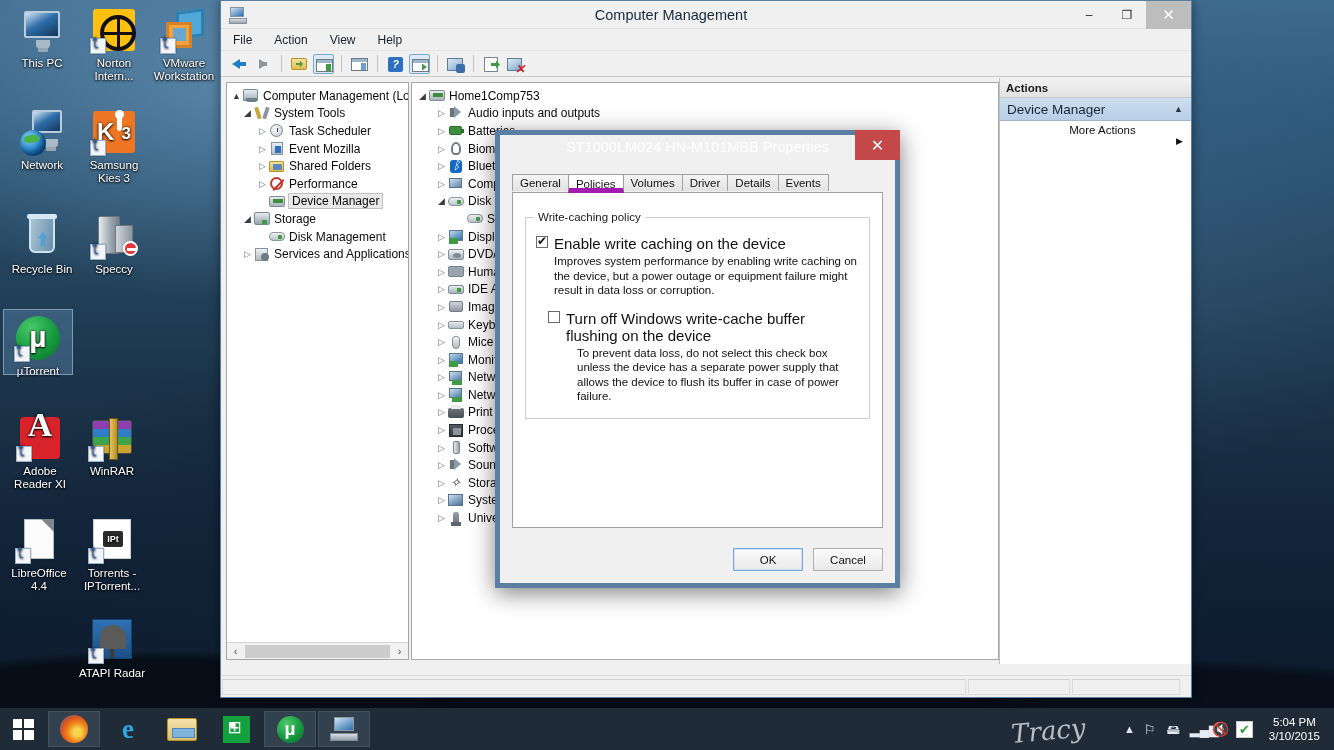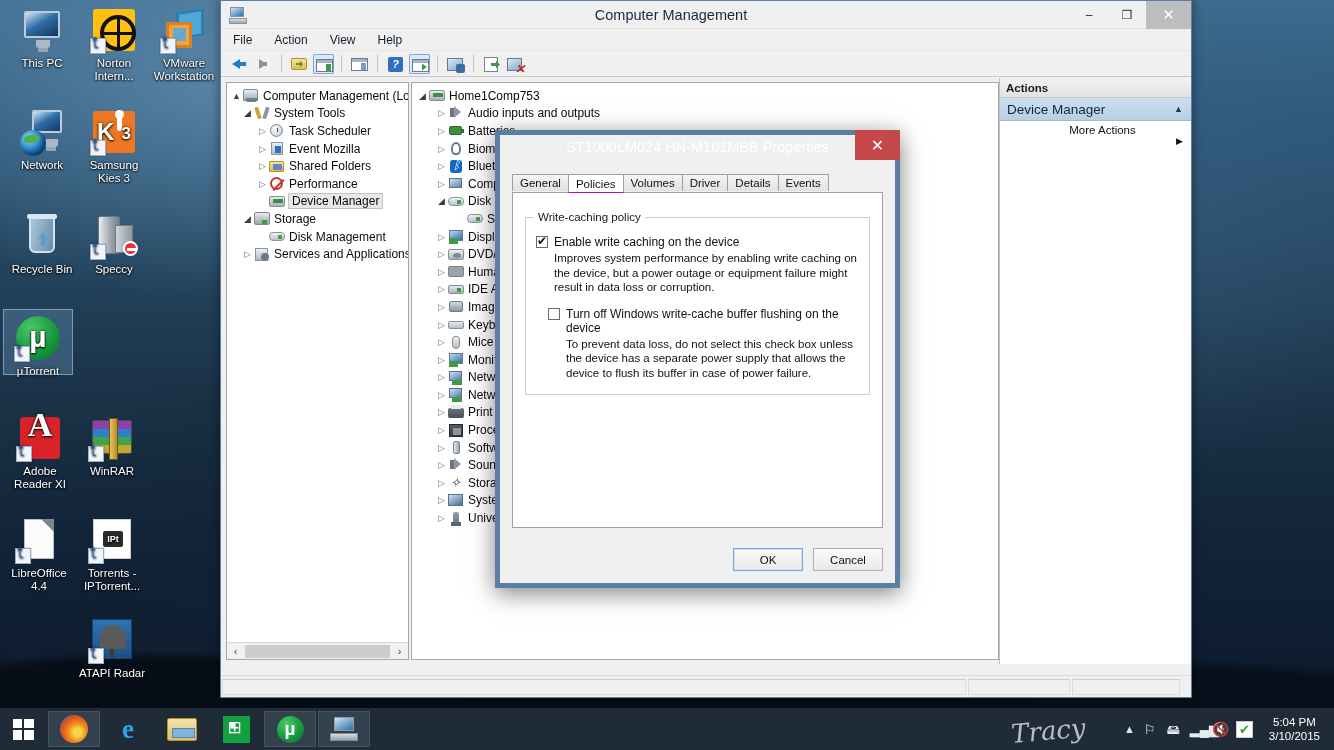--- a/index.html
+++ b/index.html
@@ -332,32 +332,32 @@
     font-size:14.5px; }
   #dlg-close{ position:absolute; right:-5px; top:-5px; width:45px; height:30px;
     background:#c4474a; color:#fff; font-size:16px; display:flex; align-items:center; justify-content:center;
     cursor:default; }
   #dlg-content{ position:absolute; left:0; right:0; top:29px; bottom:0; padding:10px 12px 0; }
 
   .tabs{ display:flex; height:19px; position:relative; z-index:2; }
   .tab{ height:17px; padding:0 7px; font-size:11.5px; line-height:17px; color:#111;
     background:linear-gradient(180deg,#f4f4f4,#e2e2e2); border:1px solid #a0a0a0; border-bottom:none;
     margin-right:-1px; cursor:default; }
-  .tab.active{ height:19px; line-height:19px; background:#fff; border-bottom:1px solid #a21caf; position:relative; z-index:3; }
+  .tab.active{ height:19px; line-height:19px; background:#fff; border-bottom:5px solid #a21caf; position:relative; z-index:3; }
   .tabpanel{ border:1px solid #a0a0a0; background:#fff; margin-top:-1px; height:336px; padding:10px; position:relative; }
 
   .group{ border:1px solid #cfcfcf; margin-top:8px; padding:12px 10px 14px; position:relative; }
   .group > legend{ font-size:11.5px; color:#1a1a1a; padding:0 4px; margin-left:-2px; }
   .cbrow{ display:flex; align-items:flex-start; }
   .cbox{ width:12px; height:12px; border:1px solid #6b6b6b; background:#fff; margin-right:6px;
     flex:0 0 12px; position:relative; margin-top:1px; cursor:default; }
   .cbox.checked:after{ content:"✔"; position:absolute; left:0px; top:-3px; font-size:12px; color:#111; }
-  .cblabel{ font-size:12px; color:#111; }
+  .cblabel{ font-size:15px; color:#111; }
   .cbdesc{ font-size:11.5px; color:#111; line-height:14.5px; margin:2px 0 0 18px; max-width:310px; }
-  .cbdesc.indent2{ margin-left:30px; }
+  .cbdesc.indent2{ margin-left:41px; }
   .spacer{ height:12px; }
 
   #dlg-buttons{ position:absolute; right:12px; bottom:12px; display:flex; gap:10px; }
   .dbtn{ width:70px; height:23px; font-size:11.5px; color:#111; background:linear-gradient(180deg,#fbfbfb,#e9e9e9);
     border:1px solid #aeaeae; display:flex; align-items:center; justify-content:center; cursor:default; }
   .dbtn.default{ border:1px solid #7aa7d4; box-shadow:0 0 0 1px #cfe2f5 inset; }
 
   
   #taskbar{ position:absolute; left:0; right:0; bottom:0; height:42px; background:#1f2b36;
     display:flex; align-items:center; }

